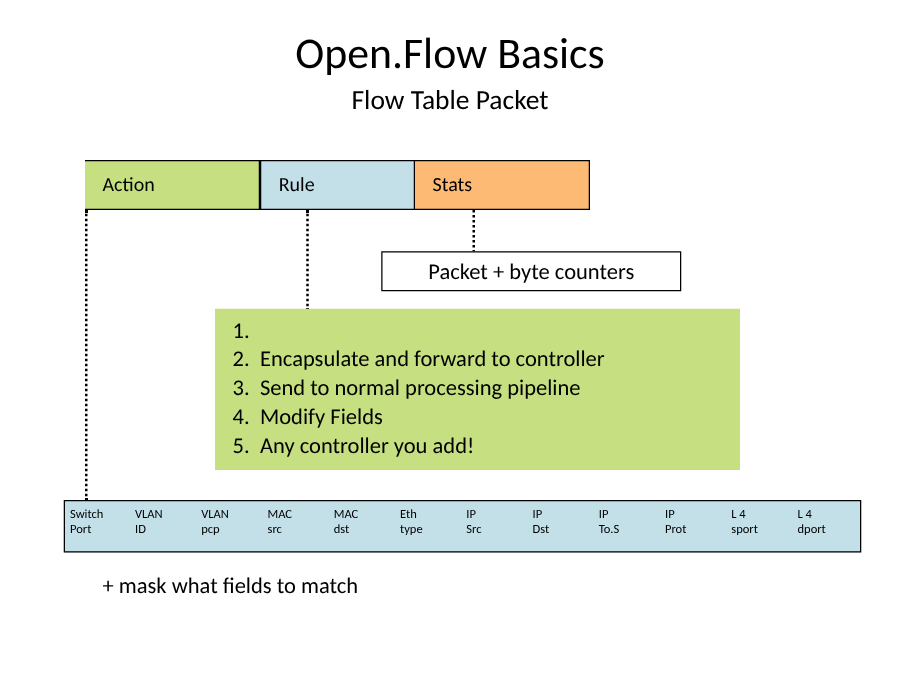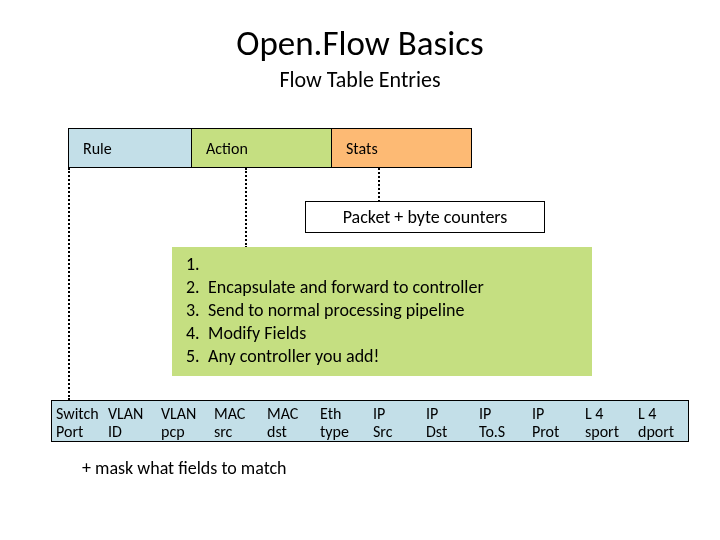--- a/index.html
+++ b/index.html
@@ -73,21 +73,21 @@
     position: absolute;
     top: 400px;
     left: 51px;
     display: flex;
     background: #c3dfe8;
     border: 1px solid #000;
     width: 638px;
     height: 42px;
   }
   .fcell {
-    font-size: 16px;
+    font-size: 10px;
     line-height: 1.15;
     padding: 4px 2px 0 4px;
     border-right: 1px solid rgba(0,0,0,0);
     width: 53px;
     display: flex;
     flex-direction: column;
     justify-content: flex-start;
     white-space: pre-line;
   }
   .fcell:first-child { width: 52px; }
@@ -107,25 +107,25 @@
     width: 0;
   }
   .rule-line { left: 68px; top: 168px; height: 232px; }
   .action-line { left: 245px; top: 168px; height: 80px; }
   .stats-line { left: 378px; top: 168px; height: 34px; }
 </style>
 </head>
 <body>
 
 <h1 class="title">Open.Flow Basics</h1>
-<h2 class="subtitle">Flow Table Entries</h2>
+<h2 class="subtitle">Flow Table Packet</h2>
 
 <div class="top-row">
+  <div class="box action">Action</div>
   <div class="box rule">Rule</div>
-  <div class="box action">Action</div>
   <div class="box stats">Stats</div>
 </div>
 
 <div class="vline rule-line"></div>
 <div class="vline action-line"></div>
 <div class="vline stats-line"></div>
 
 <div class="counters-box">Packet + byte counters</div>
 
 <div class="action-list">

